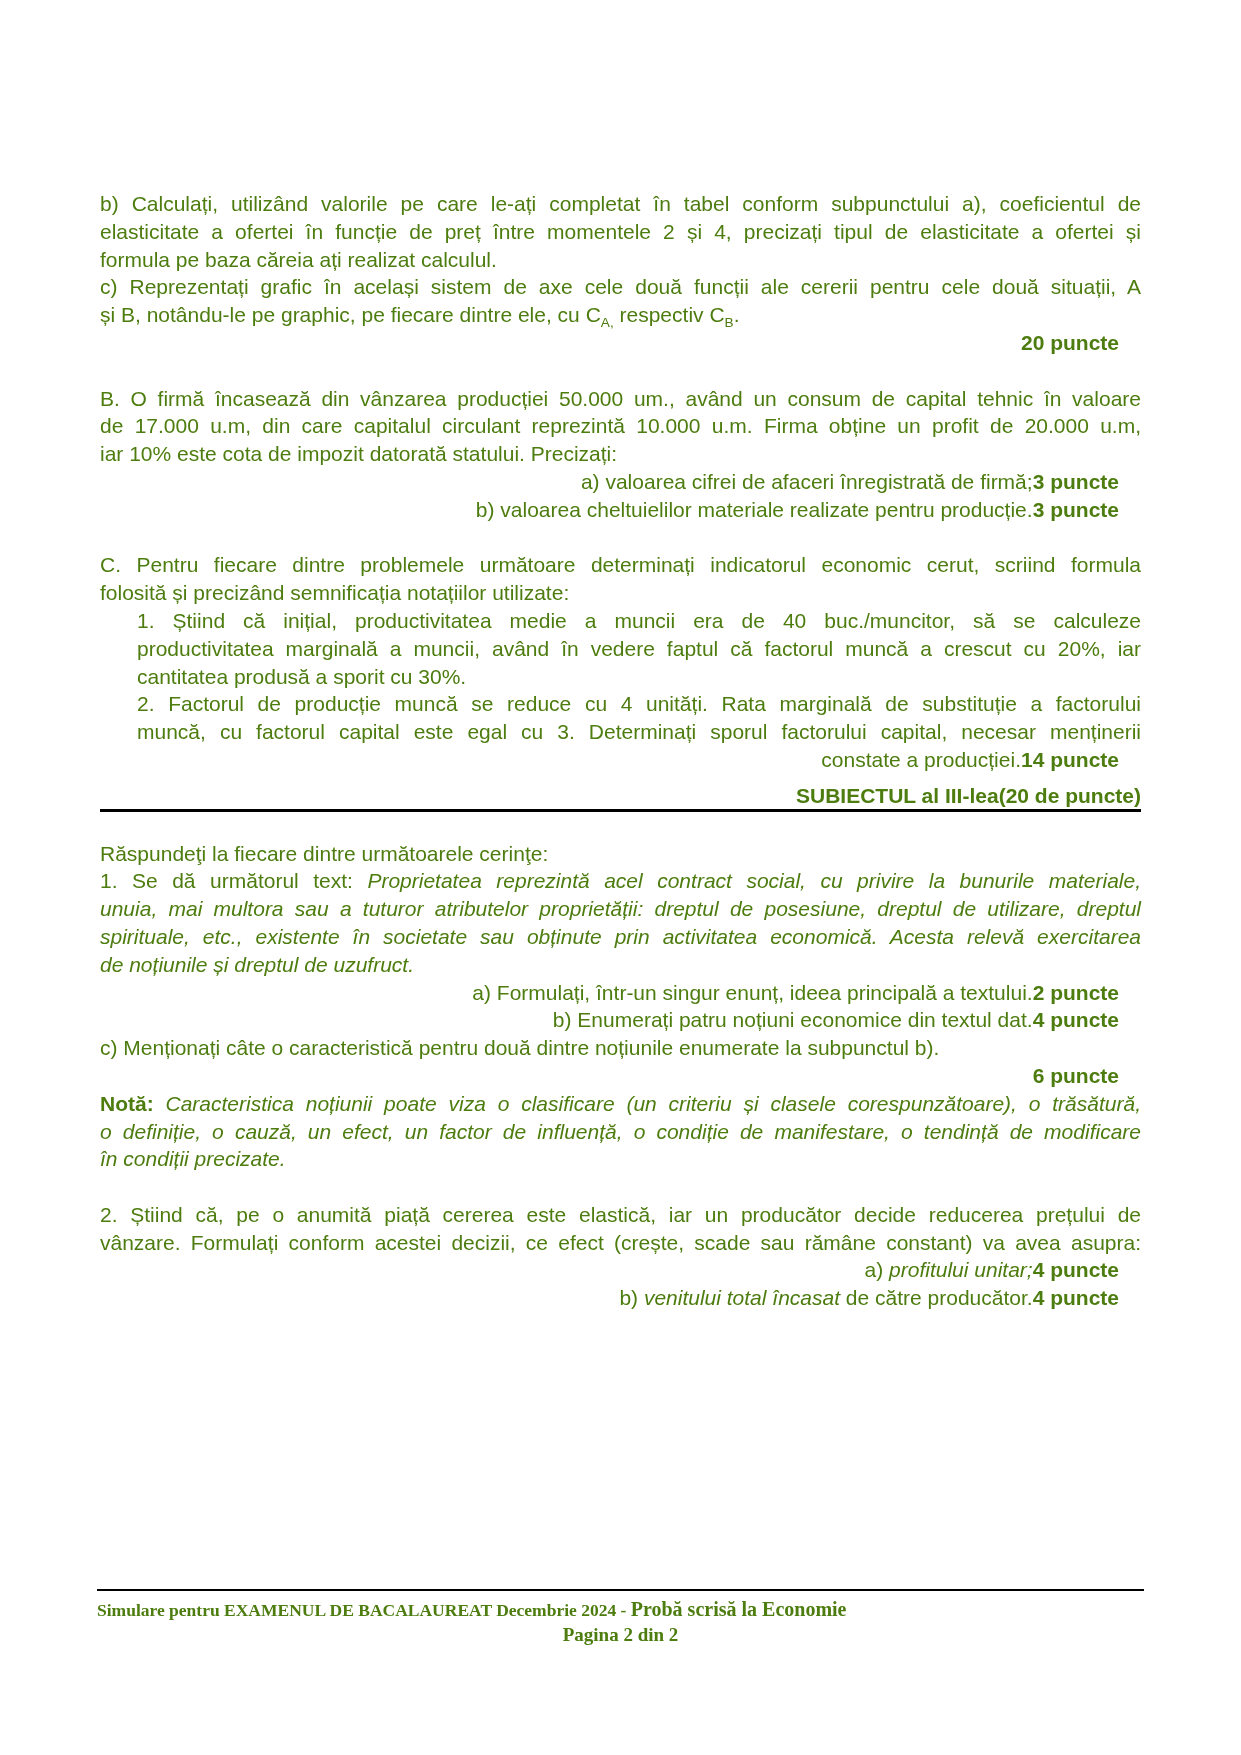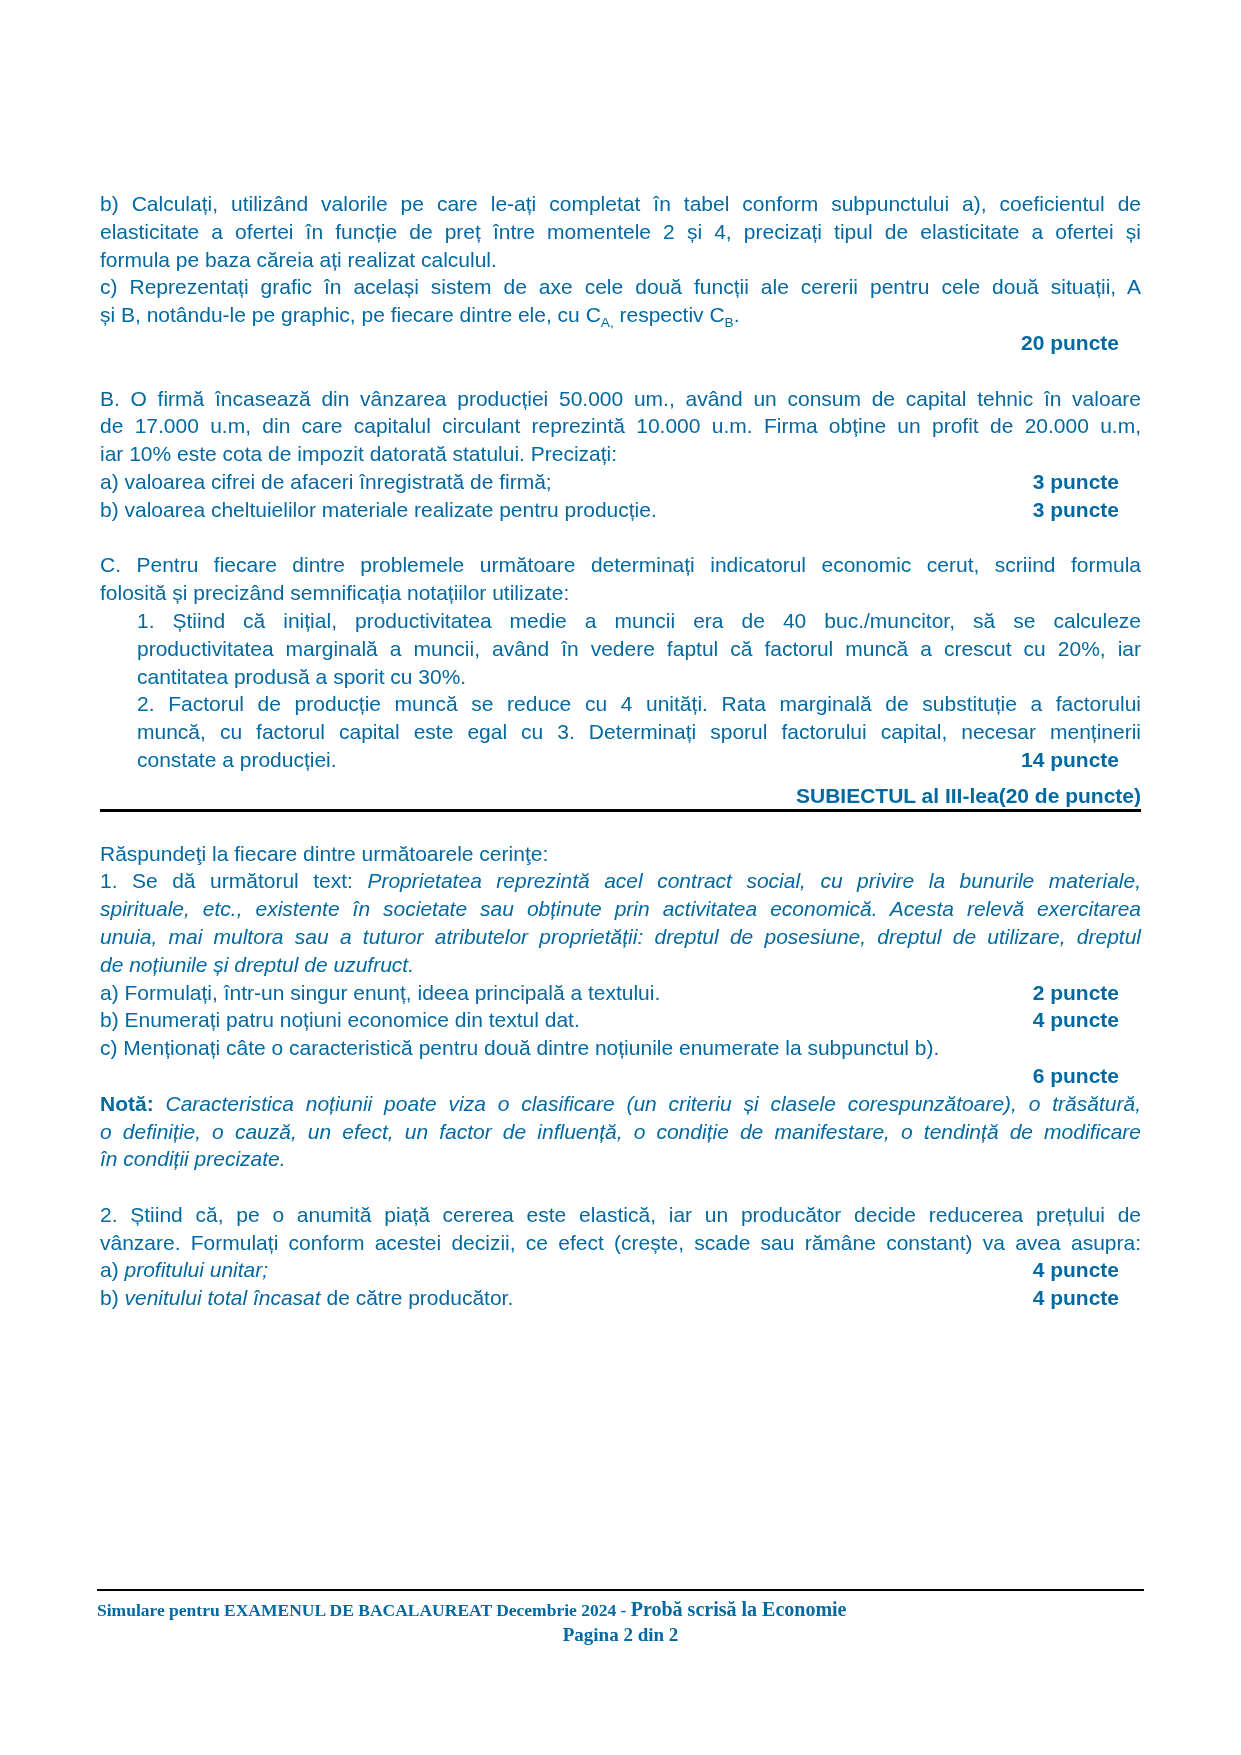--- a/index.html
+++ b/index.html
@@ -2,34 +2,34 @@
 <html><head>
 <meta charset="utf-8">
 <style>
   * { margin: 0; padding: 0; box-sizing: border-box; }
   html, body { background: #ffffff; }
   .page {
     position: relative;
     width: 1241px;
     height: 1755px;
     background: #ffffff;
-    color: #0369a1;
+    color: #4d7c0f;
     font-family: "Liberation Sans", sans-serif;
     font-size: 21px;
     overflow: hidden;
   }
   .content {
     position: absolute;
     left: 100px;
     top: 190px;
     width: 1041px;
   }
   .ln { height: 27.8px; line-height: 27.8px; white-space: normal; }
   .just { text-align: justify; text-align-last: justify; }
-  .row { display: flex; justify-content: space-between; gap: 26px; }
+  .row { display: flex; justify-content: flex-end; }
   .row > .txt { white-space: pre; }
   .pts { font-weight: bold; padding-right: 22px; white-space: pre; }
   .pts-line { text-align: left; text-align-last: right; font-weight: bold; padding-right: 22px; }
   .indent { padding-left: 37px; }
   .it { font-style: italic; }
   .b { font-weight: bold; }
   sub { font-size: 0.65em; line-height: 0; }
   .heading-row {
     display: flex;
     justify-content: flex-end;
@@ -97,22 +97,22 @@
     <div class="heading-row">
       <span>SUBIECTUL al III-lea</span>
       <span>(20 de puncte)</span>
     </div>
 
     <div class="ln"></div>
 
     <div class="ln">Răspundeţi la fiecare dintre următoarele cerinţe:</div>
 
     <div class="ln just"><span>1. Se dă următorul text: </span><span class="it">Proprietatea reprezintă acel contract social, cu privire la bunurile materiale,</span></div>
+    <div class="ln just it">unuia, mai multora sau a tuturor atributelor proprietății: dreptul de posesiune, dreptul de utilizare, dreptul</div>
     <div class="ln just it">spirituale, etc., existente în societate sau obținute prin activitatea economică. Acesta relevă exercitarea</div>
-    <div class="ln just it">unuia, mai multora sau a tuturor atributelor proprietății: dreptul de posesiune, dreptul de utilizare, dreptul</div>
     <div class="ln it">de noțiunile și dreptul de uzufruct.</div>
     <div class="ln row">
       <span class="txt">a) Formulați, într-un singur enunț, ideea principală a textului.</span>
       <span class="pts">2 puncte</span>
     </div>
     <div class="ln row">
       <span class="txt">b) Enumerați patru noțiuni economice din textul dat.</span>
       <span class="pts">4 puncte</span>
     </div>
     <div class="ln">c) Menționați câte o caracteristică pentru două dintre noțiunile enumerate la subpunctul b).</div>

